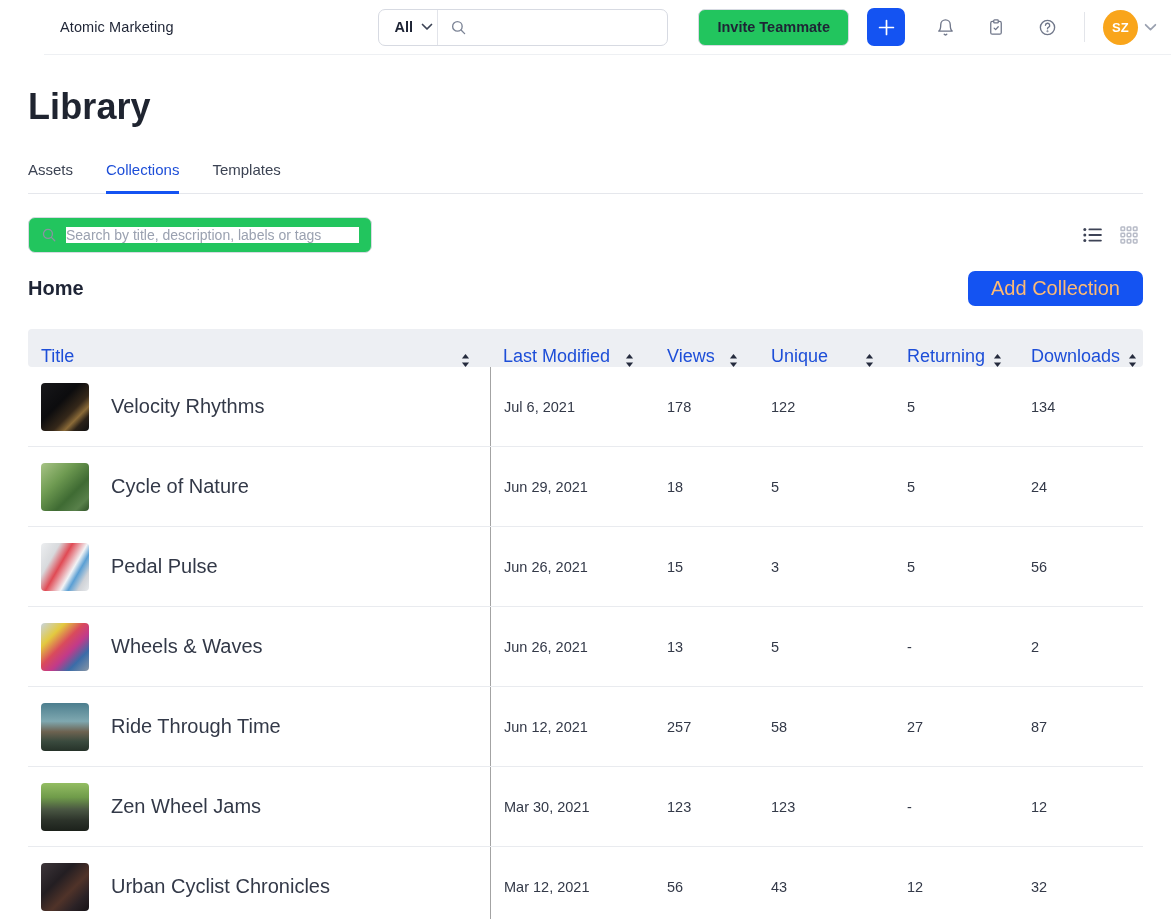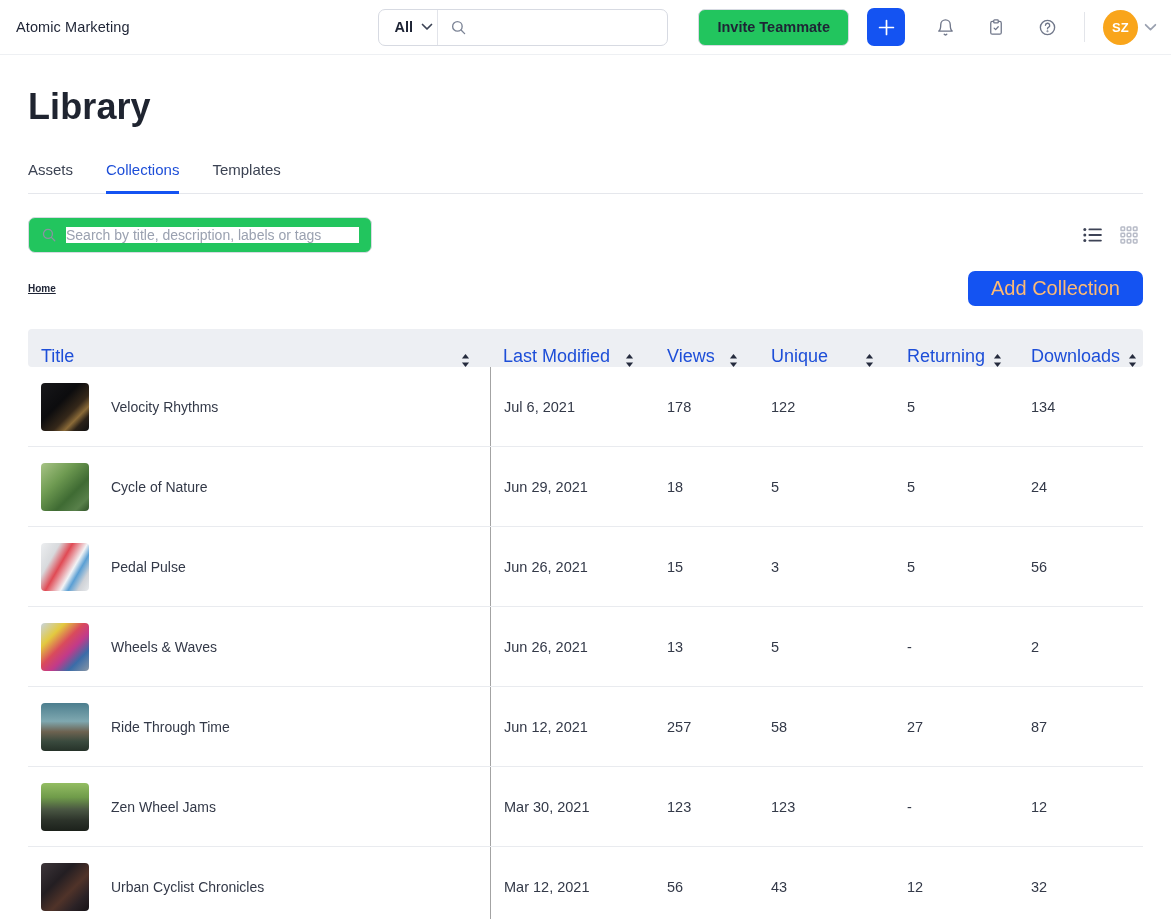--- a/index.html
+++ b/index.html
@@ -1,20 +1,20 @@
 <!DOCTYPE html>
 <html style="--primary: #1453F2; --avatar: #F9A51B; --table-header-bg: #EDEFF3;"><head>
 <meta charset="utf-8">
 <style>
   * { margin:0; padding:0; box-sizing:border-box; }
   html,body { width:1171px; height:919px; overflow:hidden; background:#fff;
     font-family:"Liberation Sans", sans-serif; color:#252b3d; }
 
   
-  .topbar { height:55px; display:flex; align-items:center; border-bottom:1px solid #eef0f3; padding:0 14px 0 16px; }
+  .topbar { height:55px; display:flex; align-items:center; border-bottom:1px solid #eef0f3; padding:0 14px 0 16px;margin-left:44px; }
   .brand { font-size:14.5px; font-weight:500; color:#1e2435; letter-spacing:.1px; }
   .topbar-spacer { flex:1; }
   .global-search { display:flex; align-items:stretch; width:290px; height:37px;
     border:1px solid #d7dae2; border-radius:7px; overflow:hidden; background:#fff; margin-left:12px; }
   .gs-filter { display:flex; align-items:center; gap:8px; padding:0 4px 0 15px; cursor:pointer;
     border-right:1px solid #e2e4ea; }
   .gs-filter span { font-size:14.5px; font-weight:600; color:#1e2435; }
   .gs-input-wrap { display:flex; align-items:center; flex:1; padding:0 10px 0 12px; gap:8px; }
   .gs-input-wrap input { border:none; outline:none; flex:1; font-size:14px; font-family:inherit; color:#1e2435; min-width:0; }
 
@@ -43,38 +43,38 @@
 
   .filter-row { display:flex; align-items:center; justify-content:space-between; margin-top:23px; }
   .search-box { display:flex; align-items:center; gap:9px; width:344px; height:36px;
     border:1px solid #d7dae2; border-radius:7px; padding:0 12px; background:#22c55e; }
   .search-box input { border:none; outline:none; flex:1; font-size:14px; font-family:inherit; color:#1e2435; }
   .search-box input::placeholder { color:#9aa1b0; }
   .view-toggles { display:flex; align-items:center; gap:18px; padding-right:5px; }
   .view-toggle { background:none; border:none; cursor:pointer; display:flex; padding:0; }
 
   .action-row { display:flex; align-items:center; justify-content:space-between; margin-top:18px; }
-  .breadcrumb { font-size:10px; font-weight:700; color:#1e2435;text-decoration:underline; }
+  .breadcrumb { font-size:20px; font-weight:700; color:#1e2435; }
   .btn-primary { height:35px; padding:0 23px; background:var(--primary); color:#fdba74; border:none;
     border-radius:7px; font-size:20px; font-weight:500; font-family:inherit; cursor:pointer; }
 
   
   .table { margin-top:23px; }
   .grid-cols { display:grid; grid-template-columns:462px 164px 104px 136px 124px 1fr; }
   .thead { background:var(--table-header-bg); border-radius:4px; height:38px; }
   .th { display:flex; align-items:flex-end; justify-content:space-between; padding:0 20px 0 13px;
     font-size:18px; font-weight:500; color:#1d4ed8; cursor:pointer; }
   .th .sort-icon { flex:0 0 auto; margin-left:8px; display:flex; }
 
   .trow { height:80px; border-bottom:1px solid #e9ebef; cursor:pointer; background:#fff; }
   .td { display:flex; align-items:center; padding:0 10px 0 13px; font-size:14.5px; color:#333948; }
   .td.with-divider { border-left:1px solid #a3a3a3; }
   .title-cell { gap:22px; }
   .thumb { width:48px; height:48px; border-radius:4px; flex:0 0 auto; background:#ccc; }
-  .row-title { font-size:14px; color:#333948; }
+  .row-title { font-size:20px; color:#333948; }
 </style>
 </head>
 <body>
 
 <header class="topbar">
   <div class="brand">Atomic Marketing</div>
   <div class="topbar-spacer"></div>
 
   <div class="global-search">
     <div class="gs-filter">

